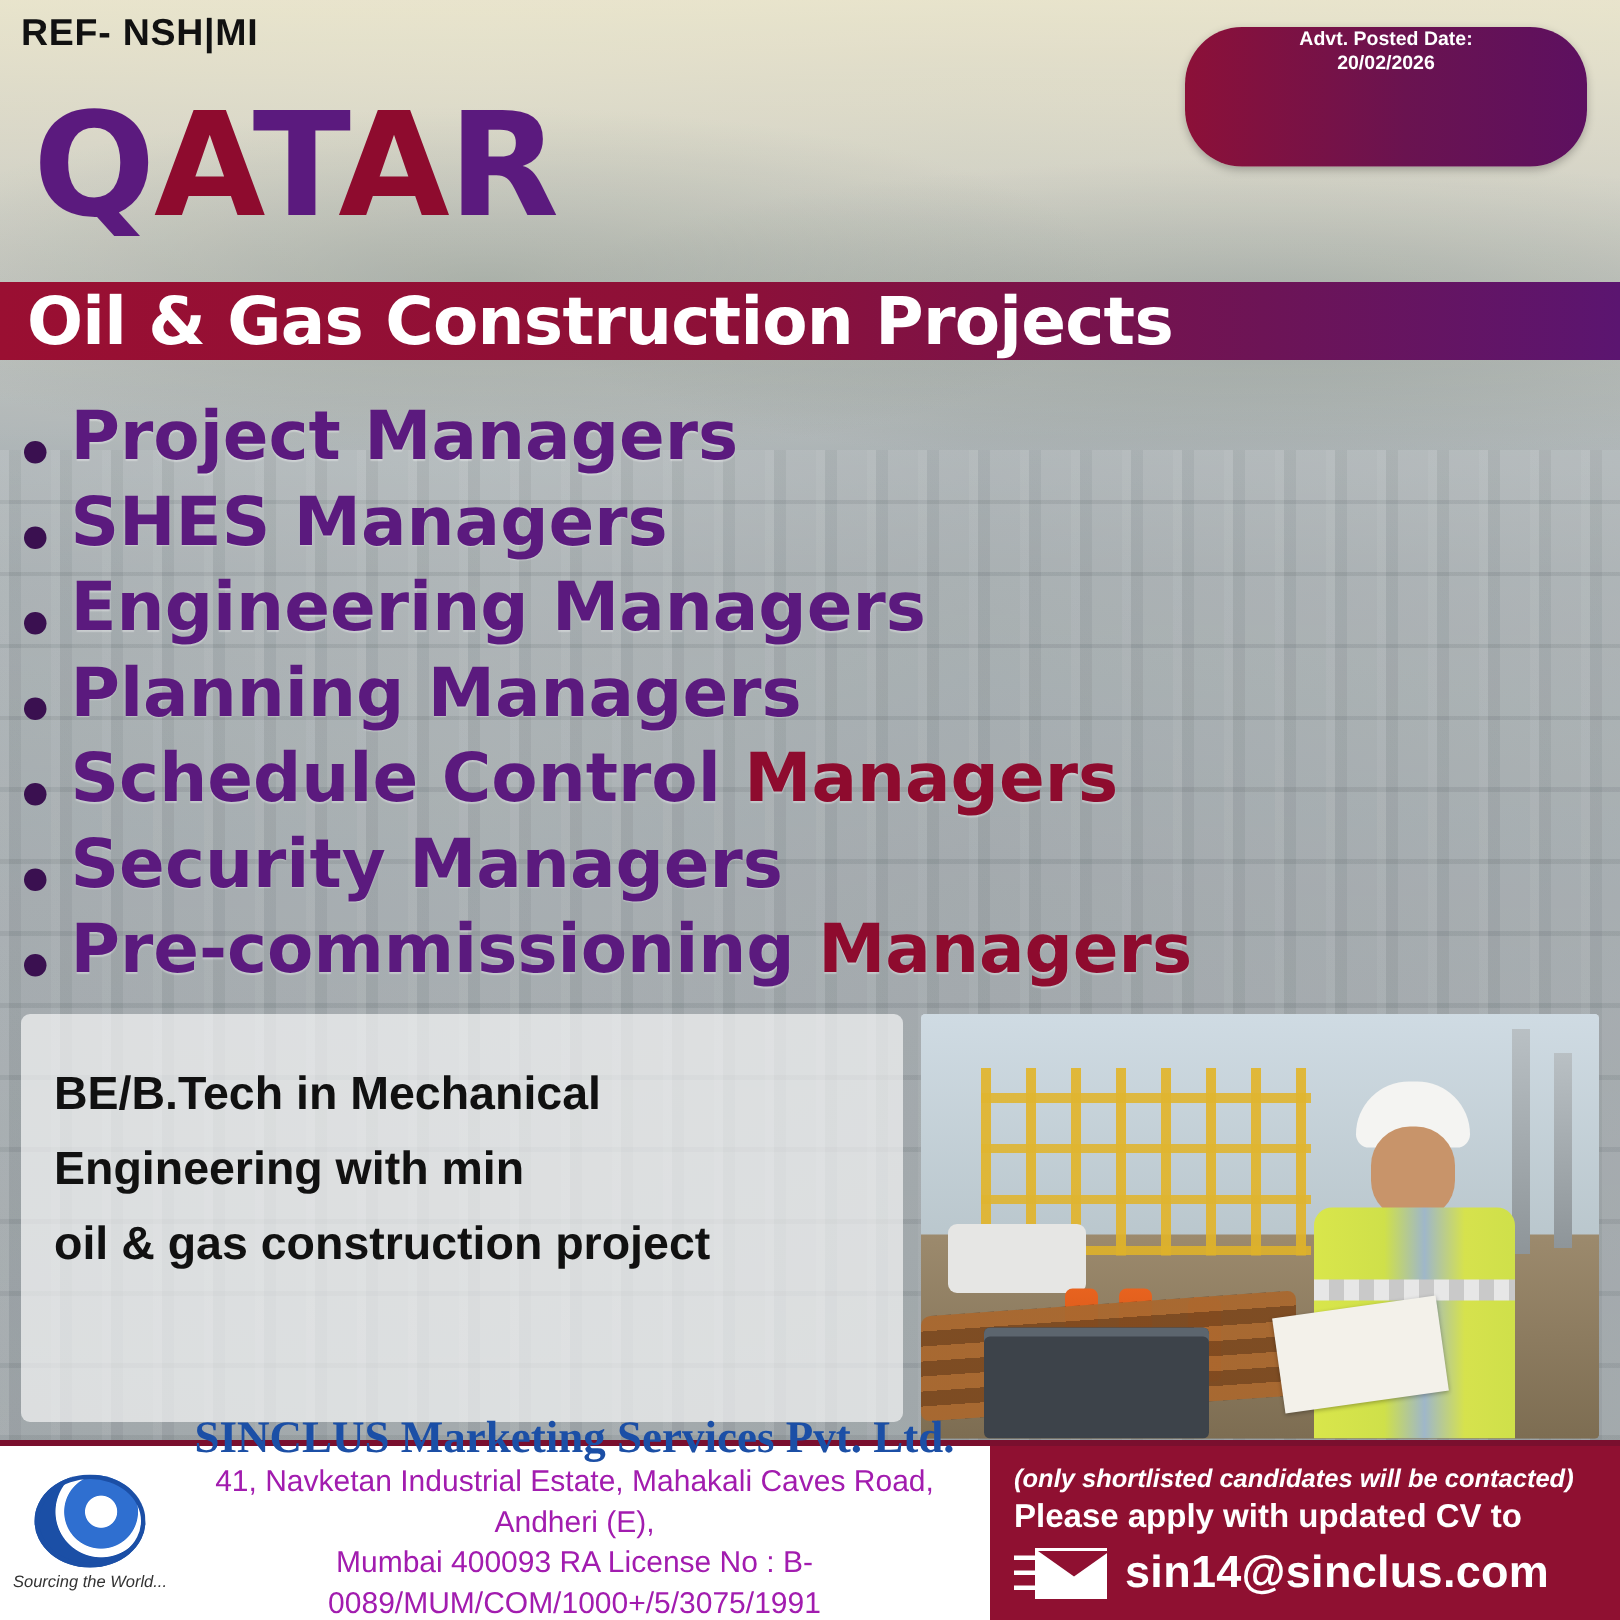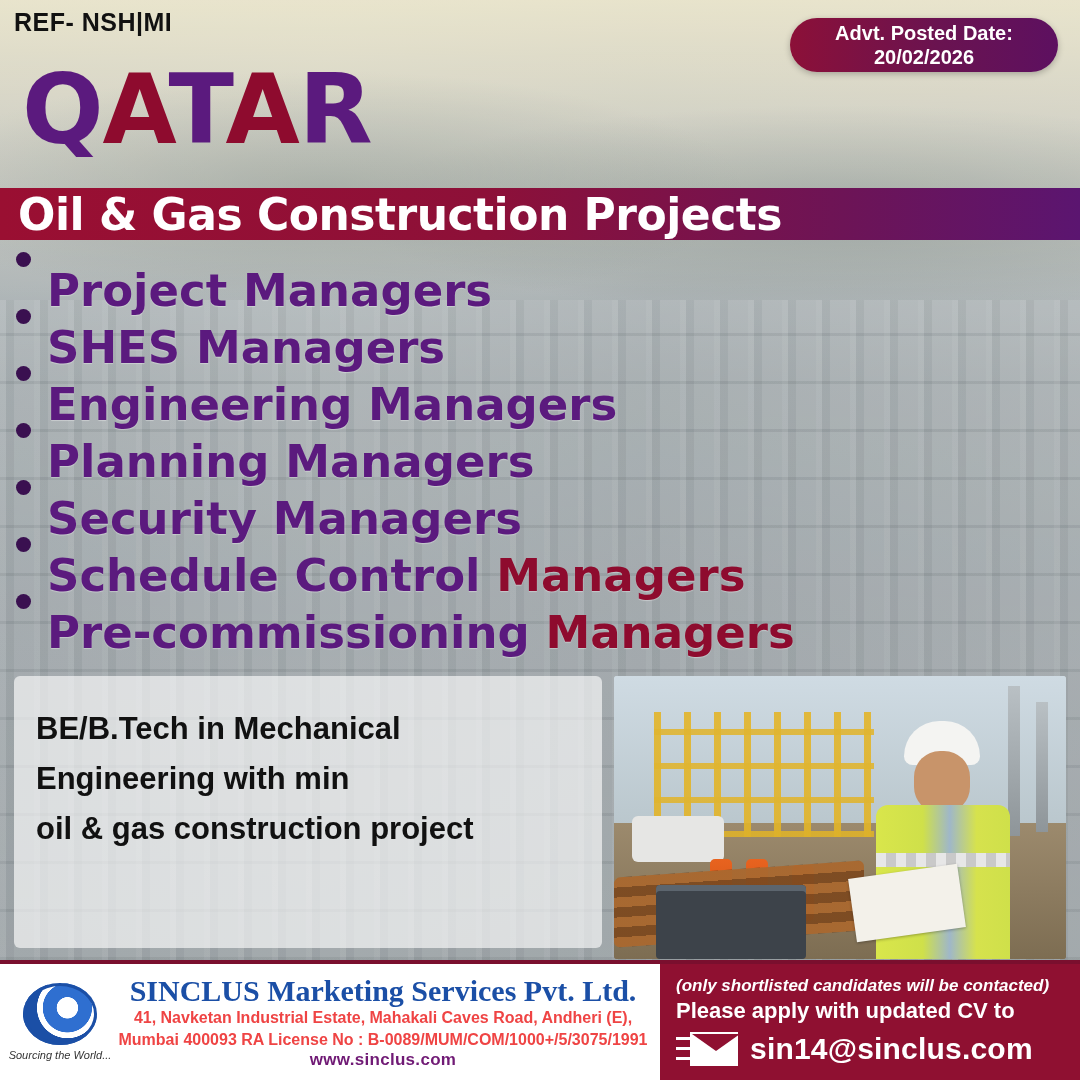--- a/index.html
+++ b/index.html
@@ -46,25 +46,25 @@
 
   
   .ref {
     position: absolute; top: 8px; left: 14px; z-index: 5;
     font-size: 25px; font-weight: bold; color: #111; letter-spacing: .5px;
   }
 
   
   .posted-badge {
     position: absolute; top: 18px; right: 22px; z-index: 5;
-    width: 268px; height: 54px; border-radius: 38px;
+    width: 268px; height: 93px; border-radius: 38px;
     background: linear-gradient(90deg, #8c1038 0%, #6a1350 55%, #5d1060 100%);
     color: #fff; display: flex; flex-direction: column;
-    align-items: center; justify-content: center;
-    font-size: 20px; font-weight: bold; line-height: 1.22; text-align: center;
+    align-items: center; 
+    font-size: 13px; font-weight: bold; line-height: 1.22; text-align: center;
     box-shadow: 0 2px 6px rgba(0,0,0,.25);
   }
 
   
   .country {
     position: absolute; top: 62px; left: 22px; z-index: 5;
     font-size: 96px; font-weight: bold; line-height: 1;
     letter-spacing: -1px;
     font-family: "DejaVu Sans", sans-serif;
   }
@@ -86,21 +86,21 @@
   }
 
   
   .roles {
     position: absolute; top: 262px; left: 16px; z-index: 5;
     list-style: none;
   }
   .roles li {
     font-size: 45px; font-weight: bold; line-height: 57px;
     color: #5b1a7e; font-family: "DejaVu Sans", sans-serif;
-    display: flex; align-items: flex-start; gap: 16px;
+    display: flex; align-items: flex-end; gap: 16px;
     text-shadow: 0 1px 1px rgba(255,255,255,.35);
   }
   .roles li .dot {
     width: 15px; height: 15px; border-radius: 50%;
     background: #3a1050; display: inline-block; flex: none;
     transform: translateY(-10px);
   }
   .roles li .red { color: #8e0b2e; }
 
   
@@ -197,21 +197,21 @@
   .logo-wrap .tag {
     font-size: 11px; font-style: italic; color: #333; margin-top: 4px;
   }
   .footer-left .company { flex: 1; text-align: center; padding-right: 6px; }
   .footer-left .company .name {
     font-family: "Liberation Serif", serif; font-size: 30px; font-weight: bold; color: #1b4fa6;
     line-height: 1.1;
   }
   .footer-left .company .addr1,
   .footer-left .company .addr2 {
-    font-size: 16px; font-weight: bold; color: #ef4444; line-height: 1.35;
+    font-size: 20px; font-weight: normal; color: #a21caf; line-height: 1.35;
   }
   .footer-left .company .web {
     font-size: 17px; font-weight: bold; color: #701a75; letter-spacing: .3px;
   }
   .footer-right {
     flex: 1; background: #8f1031; color: #fff; border-top: 4px solid #7a0f2e;
     padding: 6px 10px 6px 16px; display: flex; flex-direction: column; justify-content: center;
   }
   .footer-right .note { font-size: 17px; font-style: italic; font-weight: bold; }
   .footer-right .apply { font-size: 22px; font-weight: bold; margin-top: 2px; }
@@ -274,25 +274,25 @@
   <li>
     <span class="dot"></span>
     <span><span>Engineering Managers</span><span class="red"></span></span>
   </li>
   <li>
     <span class="dot"></span>
     <span><span>Planning Managers</span><span class="red"></span></span>
   </li>
   <li>
     <span class="dot"></span>
+    <span><span>Schedule Control </span><span class="red">Managers</span></span>
+  </li>
+  <li>
+    <span class="dot"></span>
     <span><span>Security Managers</span><span class="red"></span></span>
-  </li>
-  <li>
-    <span class="dot"></span>
-    <span><span>Schedule Control </span><span class="red">Managers</span></span>
   </li>
   <li>
     <span class="dot"></span>
     <span><span>Pre-commissioning </span><span class="red">Managers</span></span>
   </li>
 </ul>
 
 <div class="qual">
   <p>BE/B.Tech in Mechanical</p>
   <p>Engineering with min</p>

